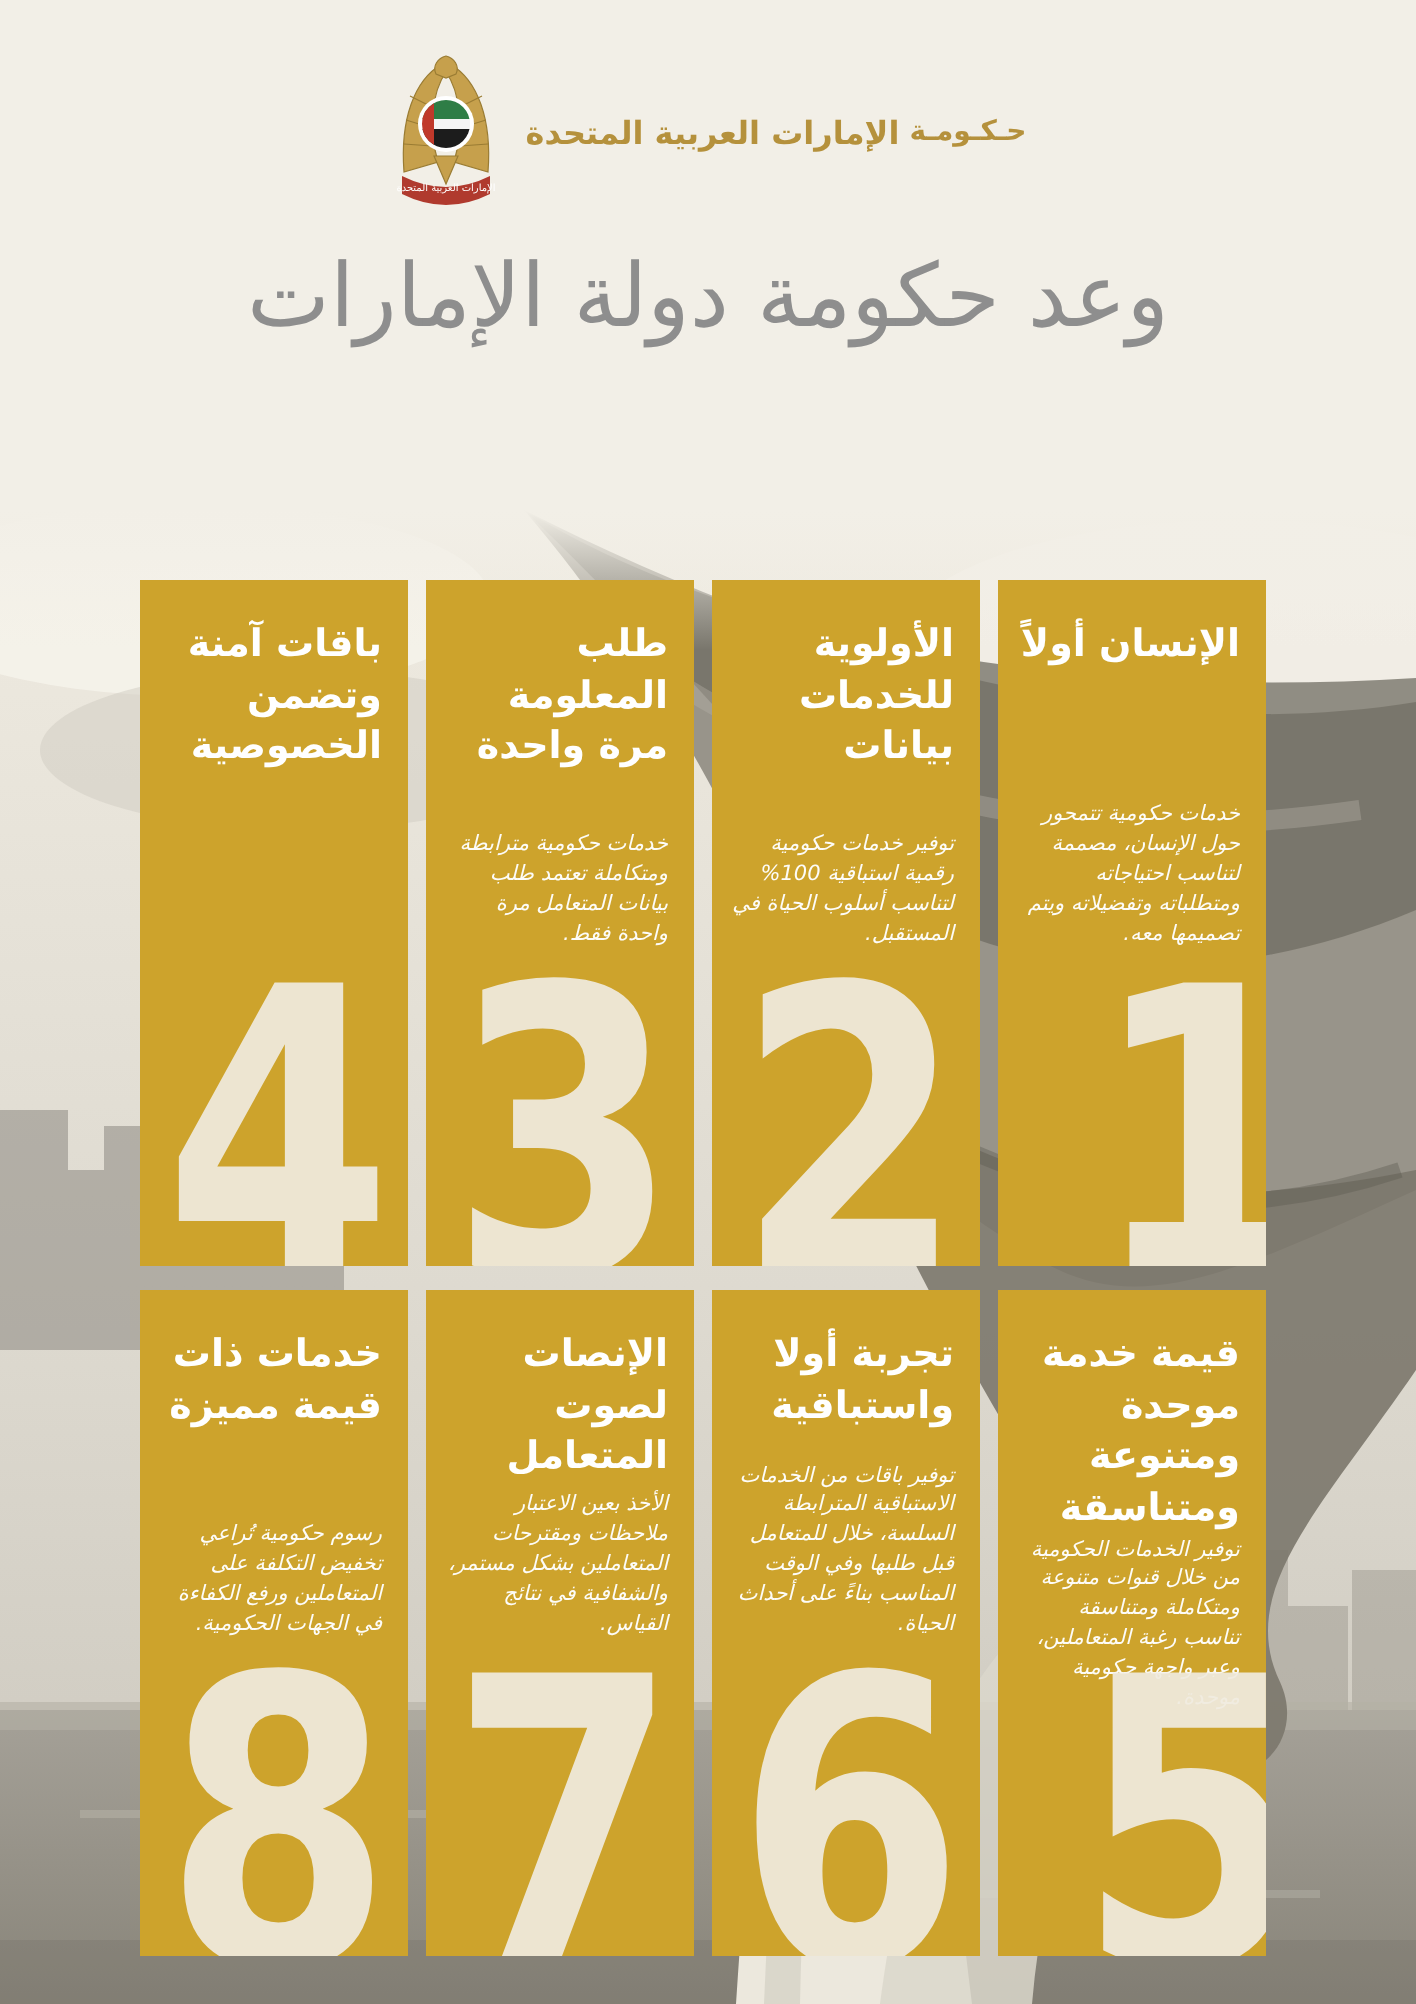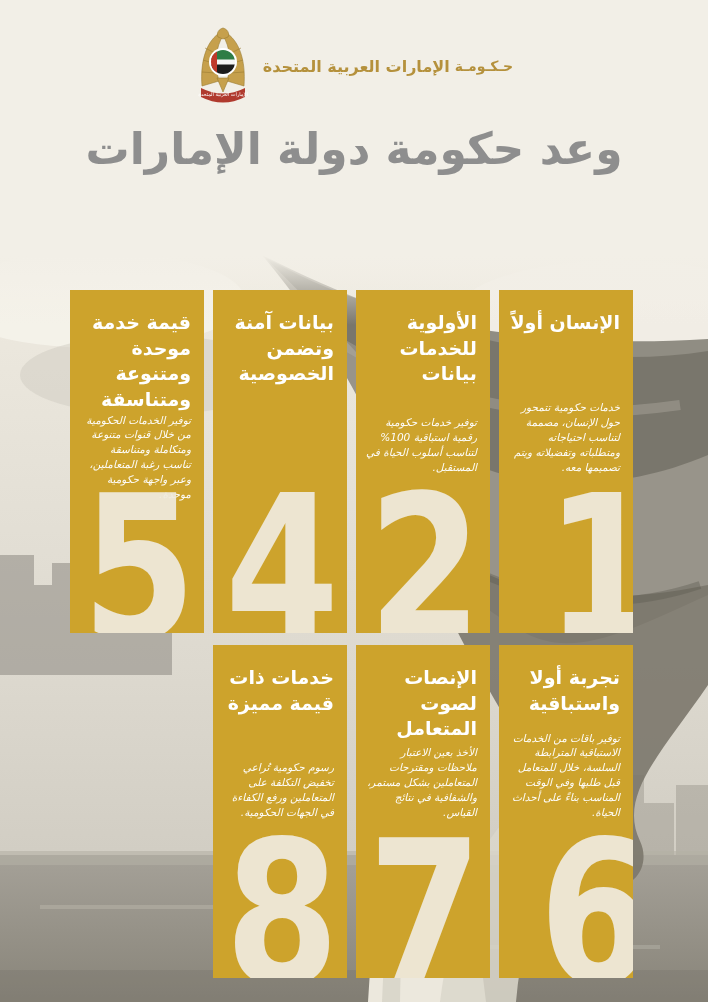--- a/index.html
+++ b/index.html
@@ -13,21 +13,21 @@
   *{margin:0;padding:0;box-sizing:border-box;}
   body{background:#ffffff;font-family:"DejaVu Sans",sans-serif;}
   .poster{position:relative;width:708px;height:1002px;background:var(--page-bg);overflow:hidden;margin:0 auto;}
 
   
   .header{position:absolute;top:0;left:0;width:708px;z-index:2;}
   .logo{display:flex;align-items:center;justify-content:center;gap:12px;margin-top:26px;}
   .logo-text{display:flex;flex-direction:row;align-items:center;gap:5px;color:var(--logo-gold);}
   .logo-gov{font-size:14px;font-weight:bold;}
   .logo-country{font-size:16px;font-weight:bold;}
-  .poster-title{margin-top:14px;text-align:center;color:var(--title-gray);font-weight:bold;line-height:1.3;}
+  .poster-title{margin-top:14px;text-align:center;color:var(--title-gray);font-weight:normal;line-height:1.3;}
   .poster-title .tl{display:block;font-size:44px;}
 
   
   .photo{position:absolute;left:0;top:255px;width:708px;height:747px;}
 
   
   .grid{position:absolute;left:70px;top:290px;display:grid;direction:rtl;
         grid-template-columns:repeat(4,134px);grid-template-rows:343px 333px;
         column-gap:9px;row-gap:12px;z-index:1;}
   .card{position:relative;overflow:hidden;}
@@ -161,25 +161,33 @@
 
   <article class="card">
     <div class="card-bg"></div>
     <div class="card-content">
       <h3 class="card-title">الأولوية للخدمات بيانات</h3>
       <p class="card-desc">توفير خدمات حكومية رقمية استباقية 100% لتناسب أسلوب الحياة في المستقبل.</p>
     </div>
     <div class="card-num">2</div>
   </article>
 
-
-  <article class="card">
-    <div class="card-bg"></div>
-    <div class="card-content">
-      <h3 class="card-title">بيانات آمنة وتضمن الخصوصية</h3>
+  <article class="card">
+    <div class="card-bg"></div>
+    <div class="card-content">
+      <h3 class="card-title">طلب المعلومة مرة واحدة</h3>
+      <p class="card-desc">خدمات حكومية مترابطة ومتكاملة تعتمد طلب بيانات المتعامل مرة واحدة فقط.</p>
+    </div>
+    <div class="card-num">3</div>
+  </article>
+
+  <article class="card">
+    <div class="card-bg"></div>
+    <div class="card-content">
+      <h3 class="card-title">باقات آمنة وتضمن الخصوصية</h3>
     </div>
     <div class="card-num">4</div>
   </article>
 
   <article class="card">
     <div class="card-bg"></div>
     <div class="card-content">
       <h3 class="card-title">قيمة خدمة موحدة ومتنوعة ومتناسقة</h3>
       <p class="card-desc">توفير الخدمات الحكومية من خلال قنوات متنوعة ومتكاملة ومتناسقة تناسب رغبة المتعاملين، وعبر واجهة حكومية موحدة.</p>
     </div>

